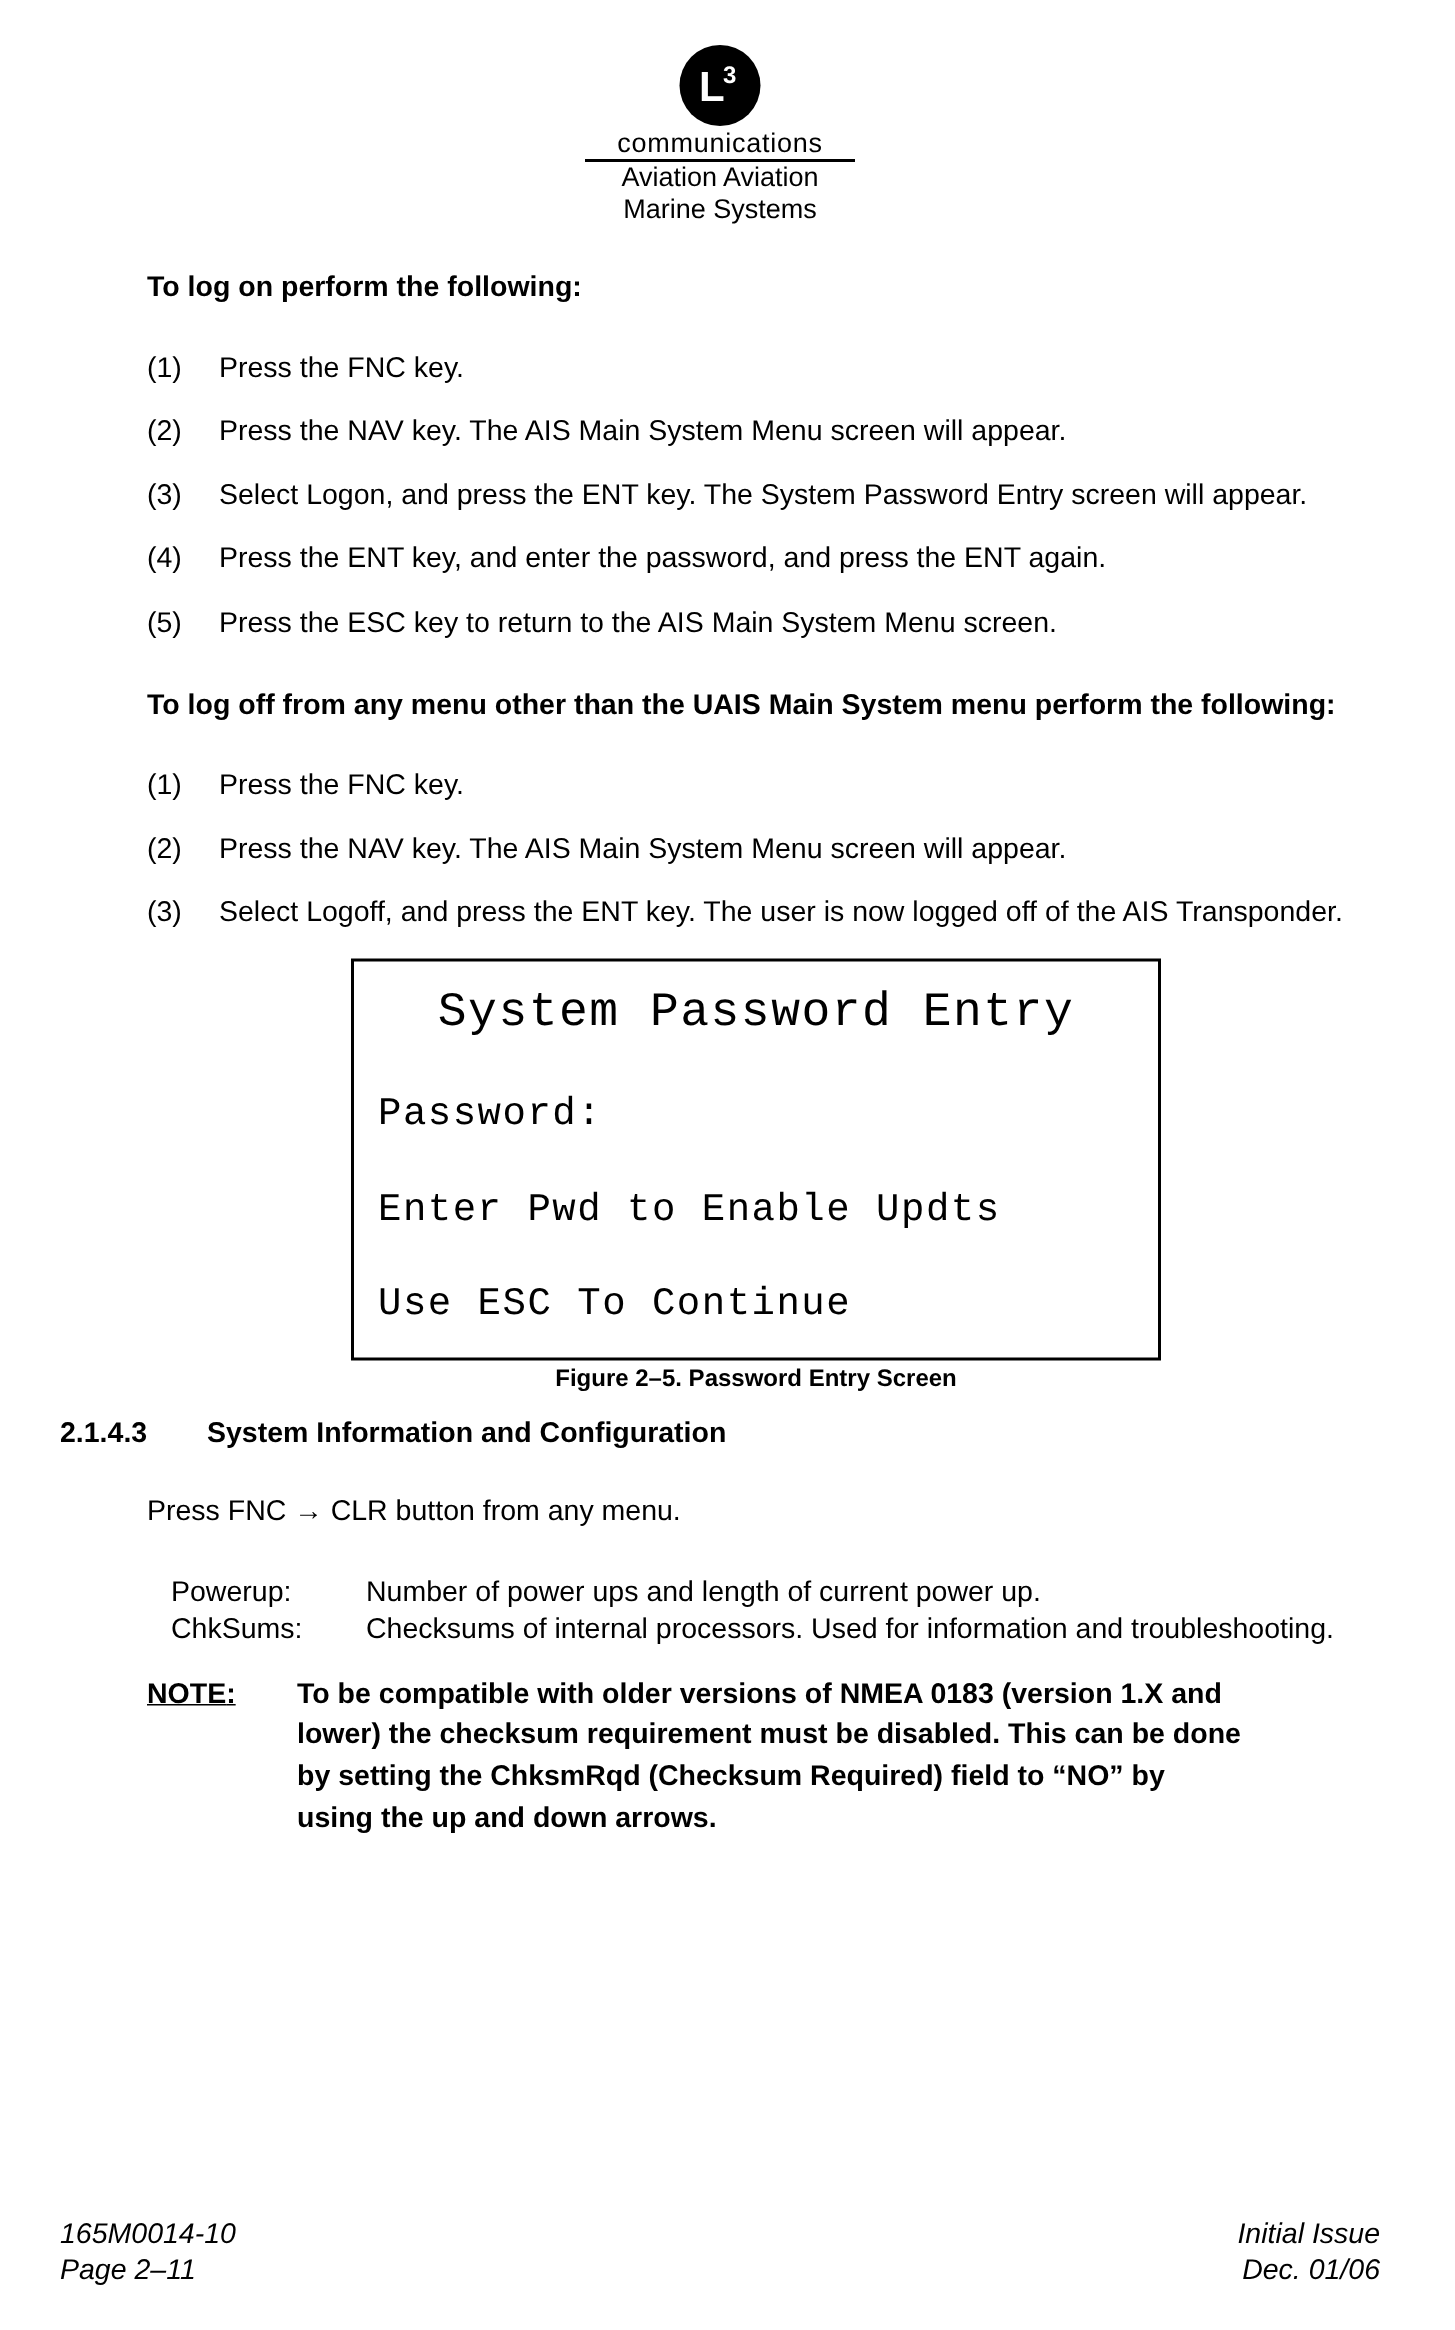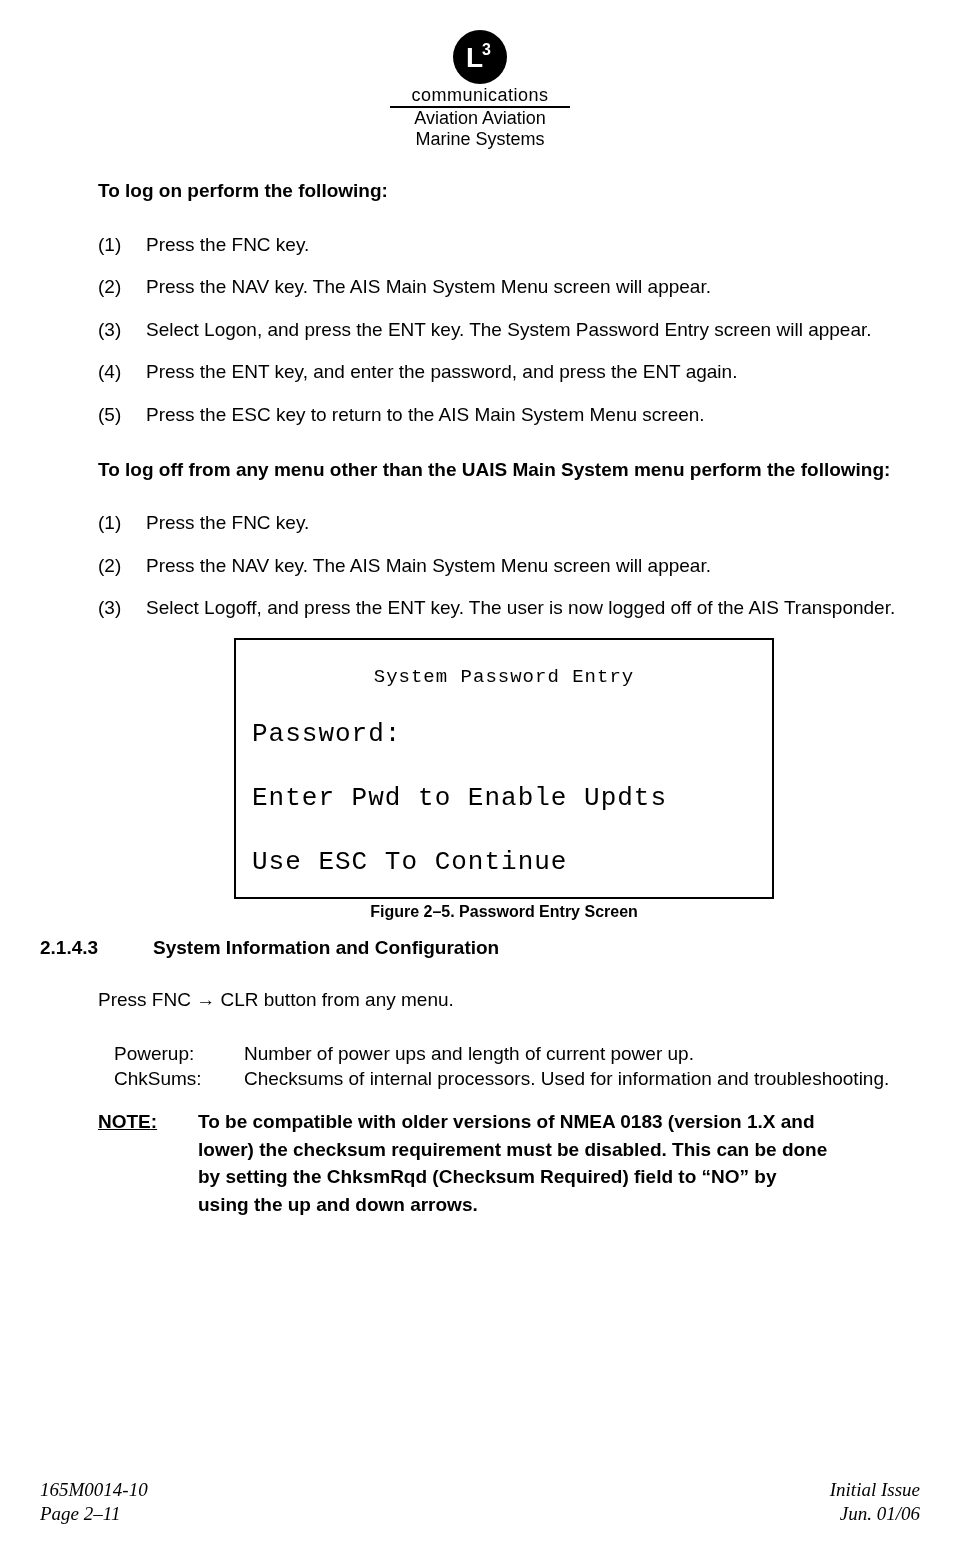--- a/index.html
+++ b/index.html
@@ -80,34 +80,32 @@
       margin: 12px auto 4px auto;
       padding: 8px 16px 14px 16px;
       font-family: "Courier New", monospace;
       font-size: 26px;
       line-height: 1.6;
       letter-spacing: 1px;
       box-sizing: border-box;
     }
     .fig-title {
       text-align: center;
-      font-size: 19px;
-      margin-top: 14px;
+      font-size: 32px;
     }
     .fig-box .spaced { margin-top: 22px; }
     .fig-caption {
       text-align: center;
       font-weight: bold;
       font-size: 16px;
       margin: 4px 0 16px 0;
     }
     .sec-left-shift {
       margin-left: -58px;
       display: flex;
-      gap: 15px;
     }
     .deftable {
       margin: 14px 16px;
     }
     .deftable .row { display: flex; line-height: 1.35; }
     .deftable .lab { flex: 0 0 130px; }
     .deftable .val { flex: 1; }
     .note-row {
       display: flex;
       margin: 16px 80px 0 0;
@@ -124,21 +122,21 @@
       font-weight: bold;
     }
     .footer {
       position: absolute;
       left: 40px;
       right: 50px;
       bottom: 26px;
       display: flex;
       justify-content: space-between;
       font-style: italic;
-      font-family: Liberation Serif, serif;
+      font-family: Liberation Sans, sans-serif;
       font-size: 19px;
       line-height: 1.3;
     }
     .footer .right { text-align: right; }
   </style>
 </head>
 <body>
 
 <div class="page">
 
@@ -234,17 +232,17 @@
 
   </div>
 
   <div class="footer">
     <div class="left">
       <div>165M0014-10</div>
       <div>Page 2–11</div>
     </div>
     <div class="right">
       <div>Initial Issue</div>
-      <div>Jun. 01/06</div>
+      <div>Dec. 01/06</div>
     </div>
   </div>
 
 </div>
 
 </body></html>

